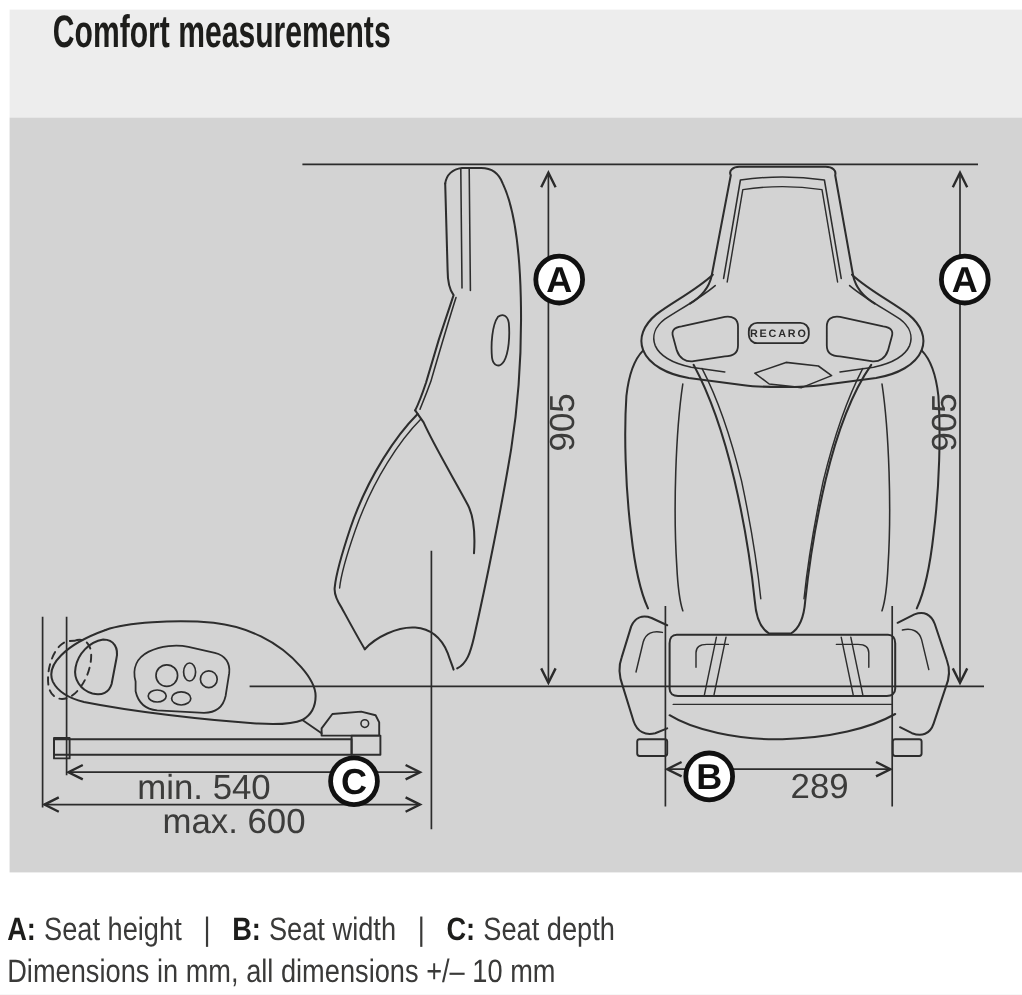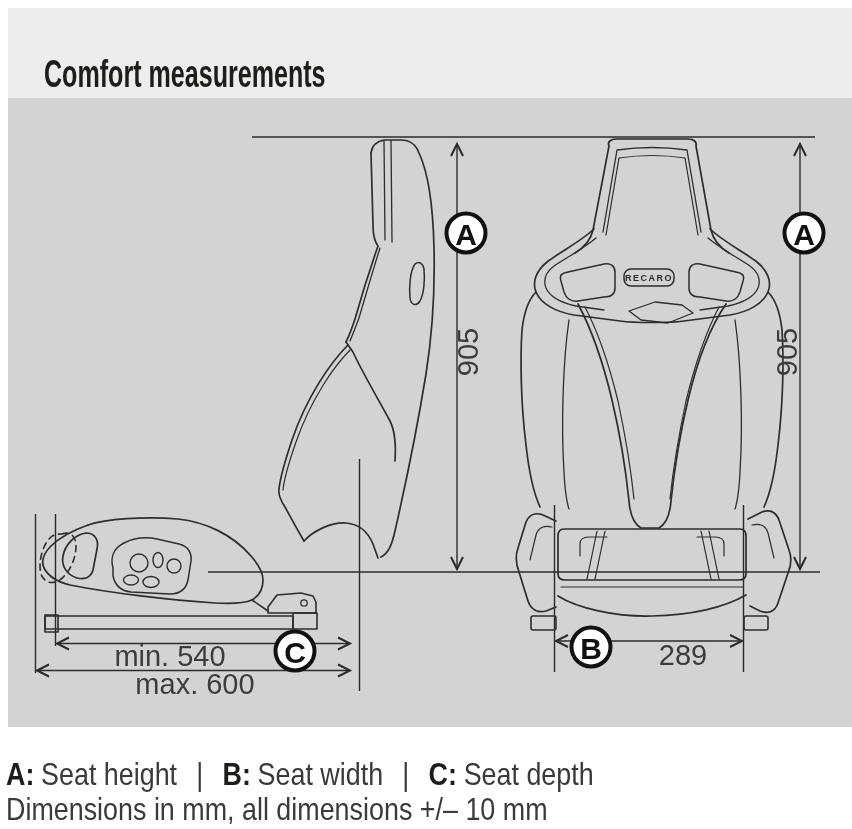--- a/index.html
+++ b/index.html
@@ -7,38 +7,38 @@
   body {
     width: 852px; height: 829px;
     position: relative;
     background: #ffffff;
     font-family: "Liberation Sans", "DejaVu Sans", sans-serif;
     overflow: hidden;
   }
   .header {
     position: absolute; left: 8px; top: 8px; width: 844px; height: 90px;
     background: #ededed;
-    display: flex; align-items: flex-end;
+    display: flex; align-items: flex-start;
   }
   .header h1 {
     margin: 0 0 0 36px;
     font-size: 38px; font-weight: bold; color: #1d1d1b;
     letter-spacing: 0;
     transform: scaleX(0.66) translateY(-2px);
     transform-origin: left center;
     white-space: nowrap;
   }
   .canvas {
     position: absolute; left: 8px; top: 98px; width: 844px; height: 629px;
     background: #d3d3d3;
   }
   .canvas svg { display: block; }
   .legend {
     position: absolute; left: 6px; top: 757px; width: 840px;
-    font-size: 32px; color: #3a3a39; line-height: 35px;
+    font-size: 27px; color: #3a3a39; line-height: 35px;
     white-space: nowrap;
   }
   .legend .line { transform: scaleX(0.84); transform-origin: left center; }
   .legend .key { font-weight: bold; color: #1d1d1b; margin-right: 8px; }
   .legend .sep { margin: 0 14px; color: #3a3a39; }
   text { font-family: "Liberation Sans", "DejaVu Sans", sans-serif; }
   .dimtxt { font-size: 29px; fill: #3c3c3b; }
   .circtxt { font-size: 30px; font-weight: bold; fill: #111111; }
   .badgetxt { font-size: 9px; font-weight: bold; fill: #2b2b2b; letter-spacing: 1.5px; }
 </style>

